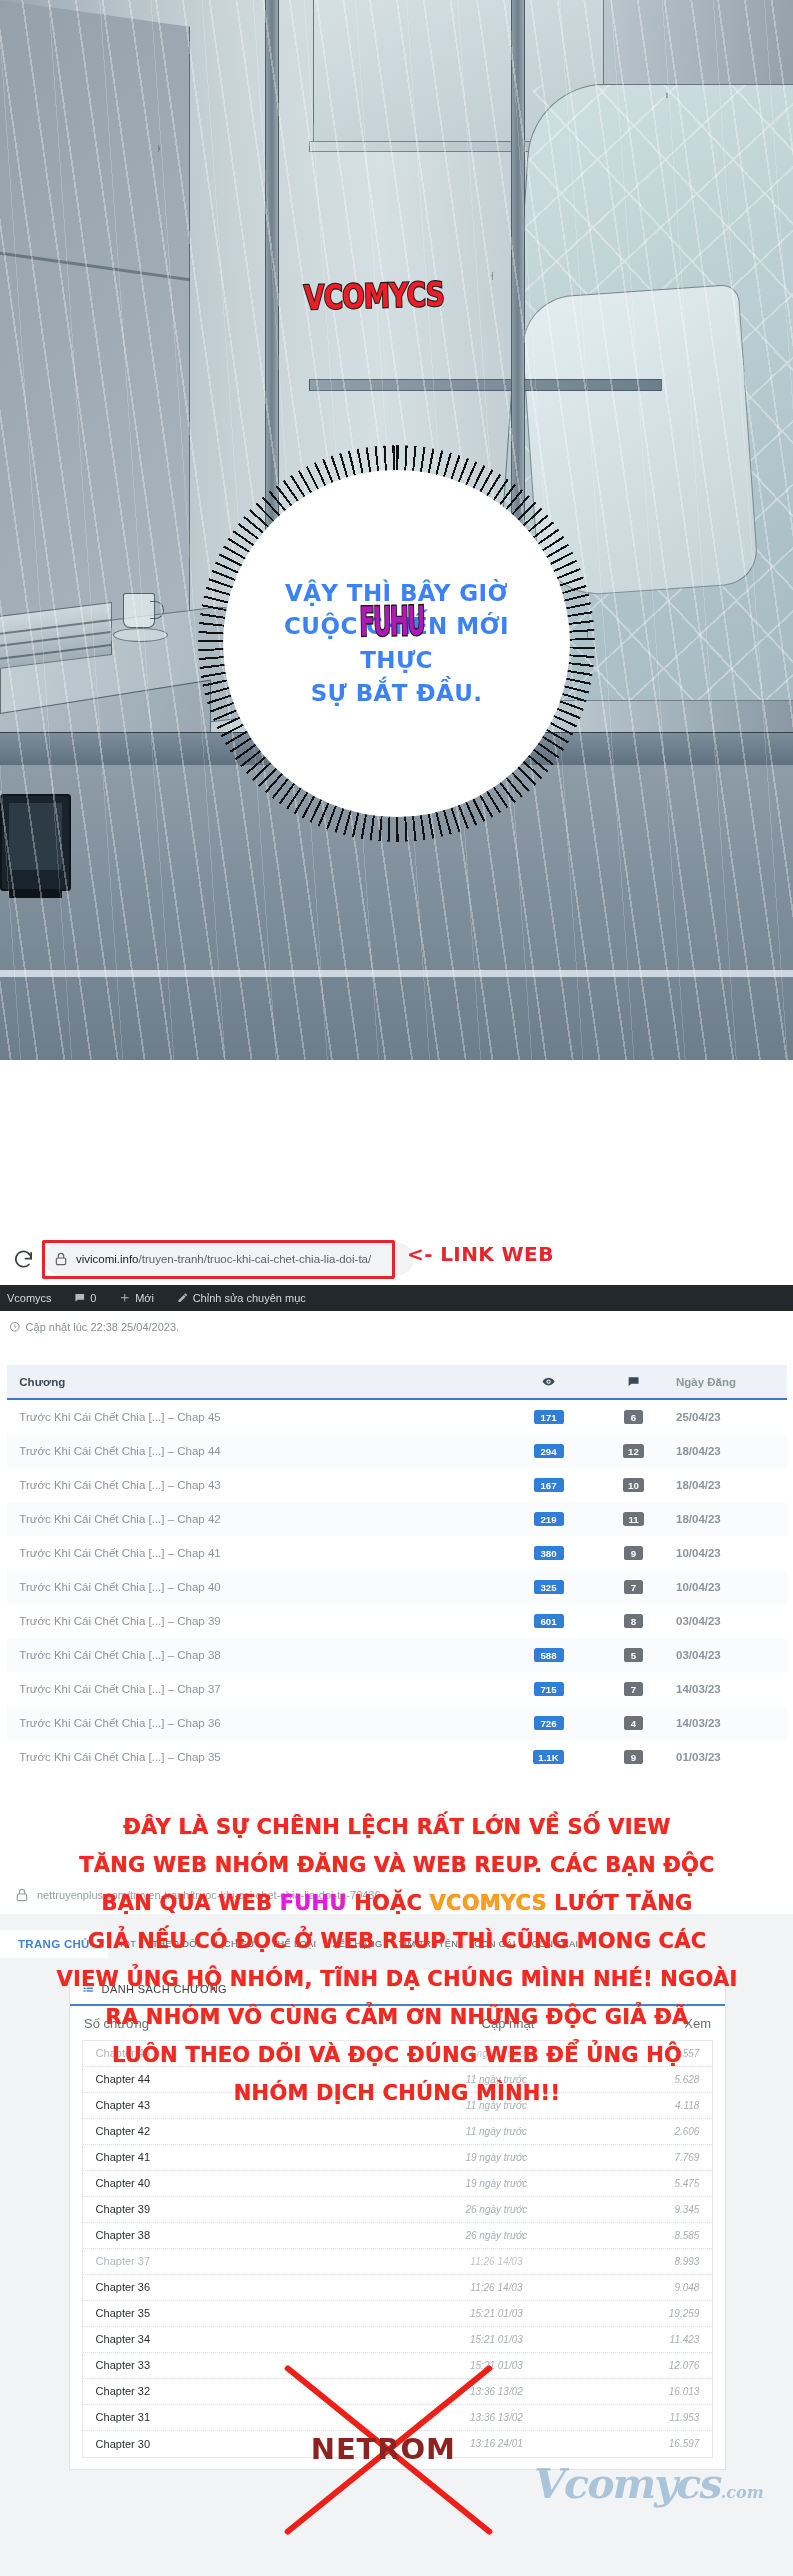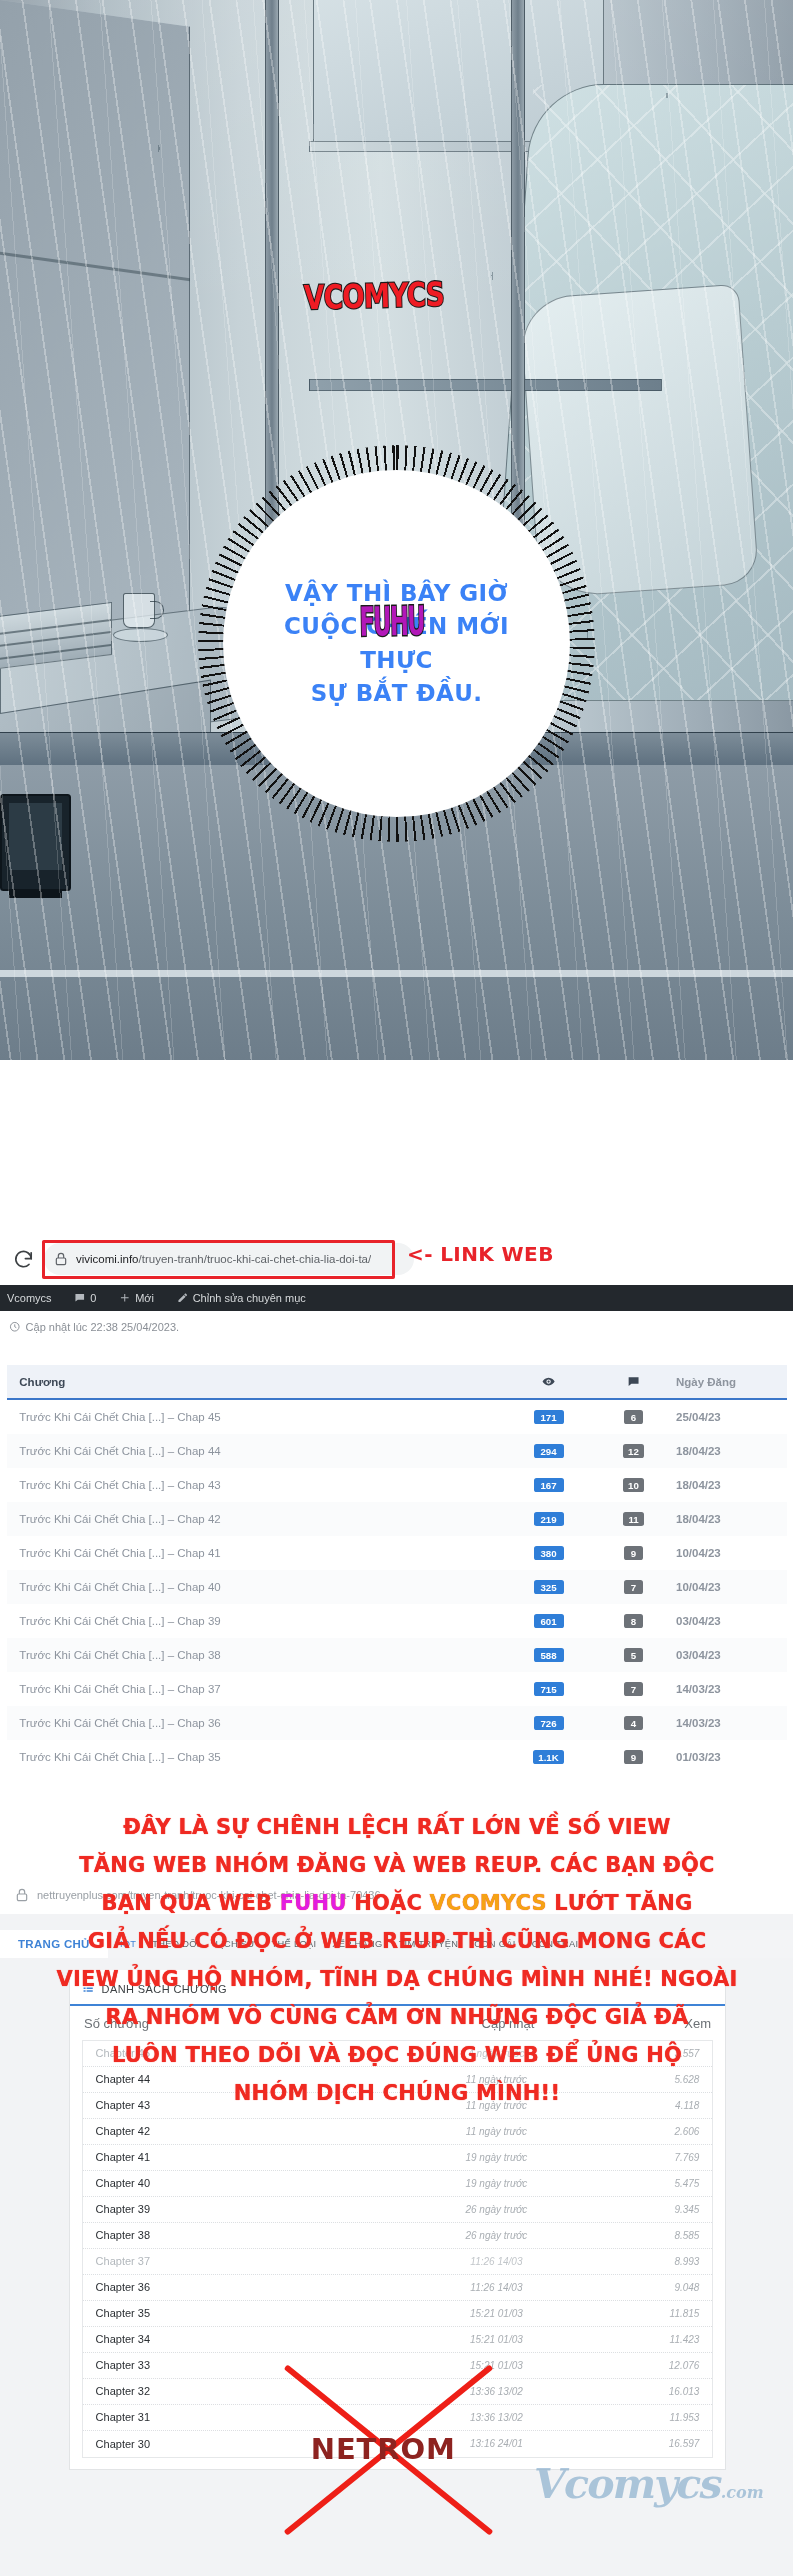--- a/index.html
+++ b/index.html
@@ -593,21 +593,21 @@
             <div class="v">8.993</div>
           </div>
           <div class="ch-row">
             <div class="n">Chapter 36</div>
             <div class="t">11:26 14/03</div>
             <div class="v">9.048</div>
           </div>
           <div class="ch-row">
             <div class="n">Chapter 35</div>
             <div class="t">15:21 01/03</div>
-            <div class="v">11.815</div>
+            <div class="v">19.259</div>
           </div>
           <div class="ch-row">
             <div class="n">Chapter 34</div>
             <div class="t">15:21 01/03</div>
             <div class="v">11.423</div>
           </div>
           <div class="ch-row">
             <div class="n">Chapter 33</div>
             <div class="t">15:21 01/03</div>
             <div class="v">12.076</div>

